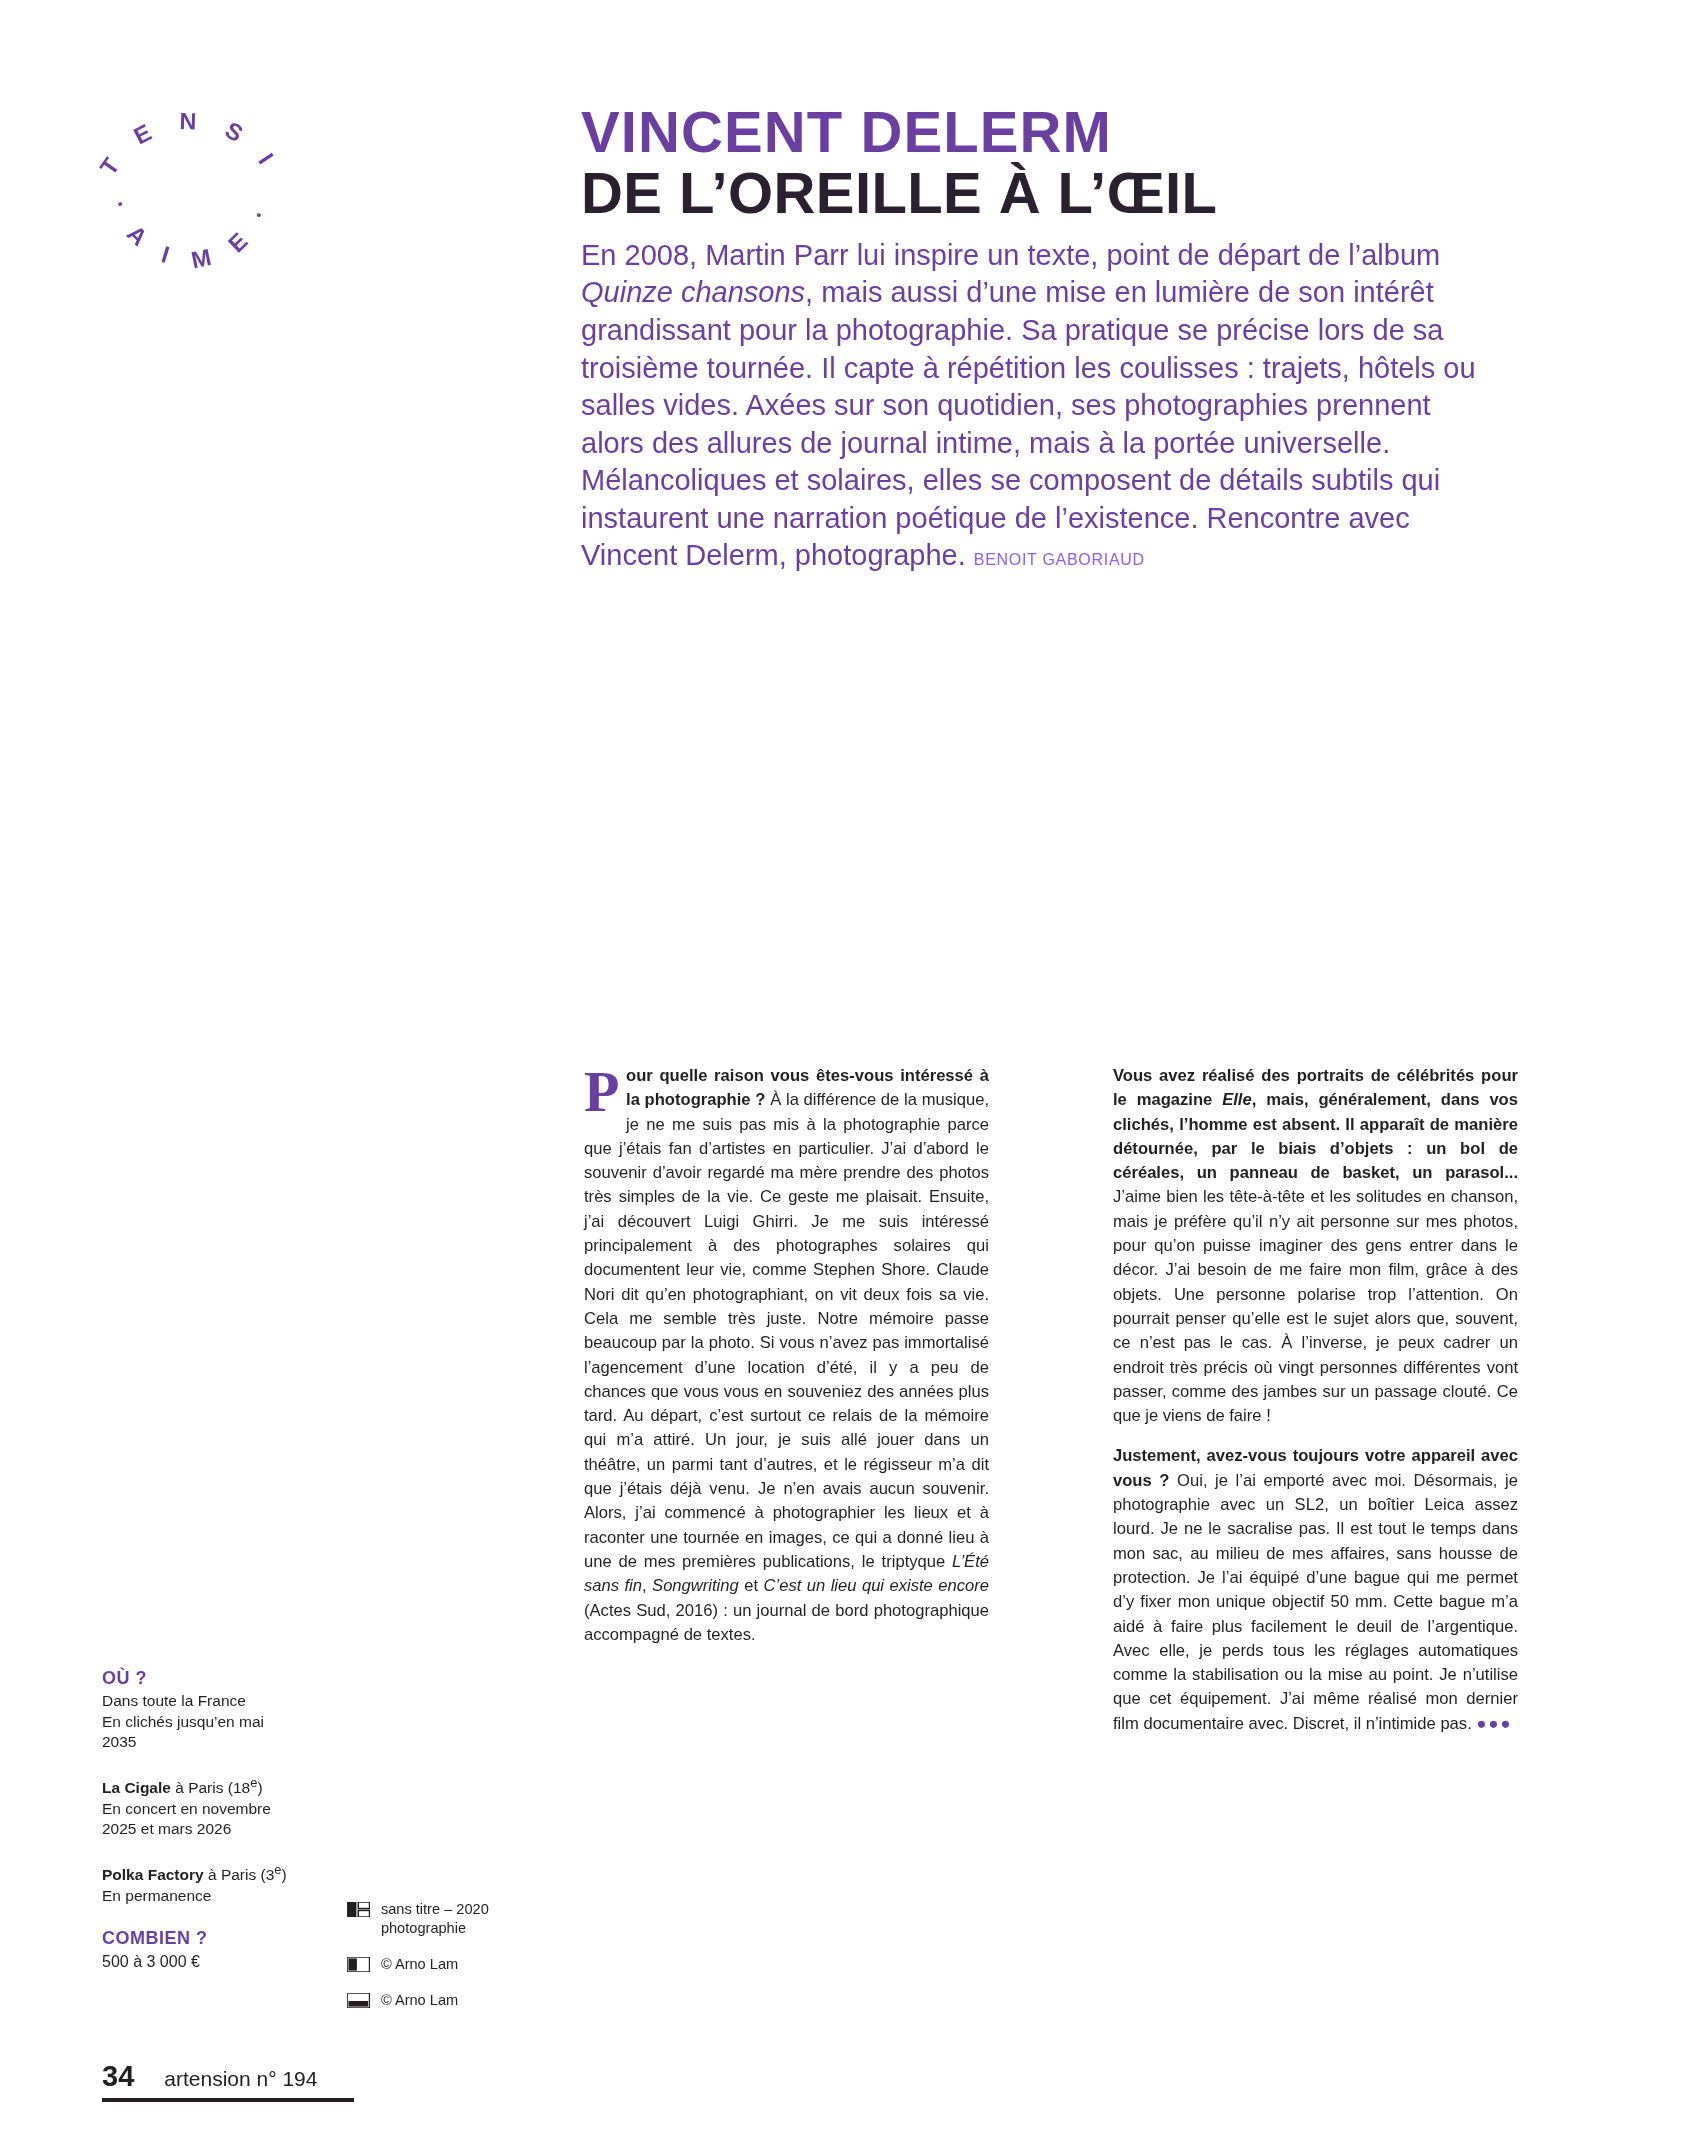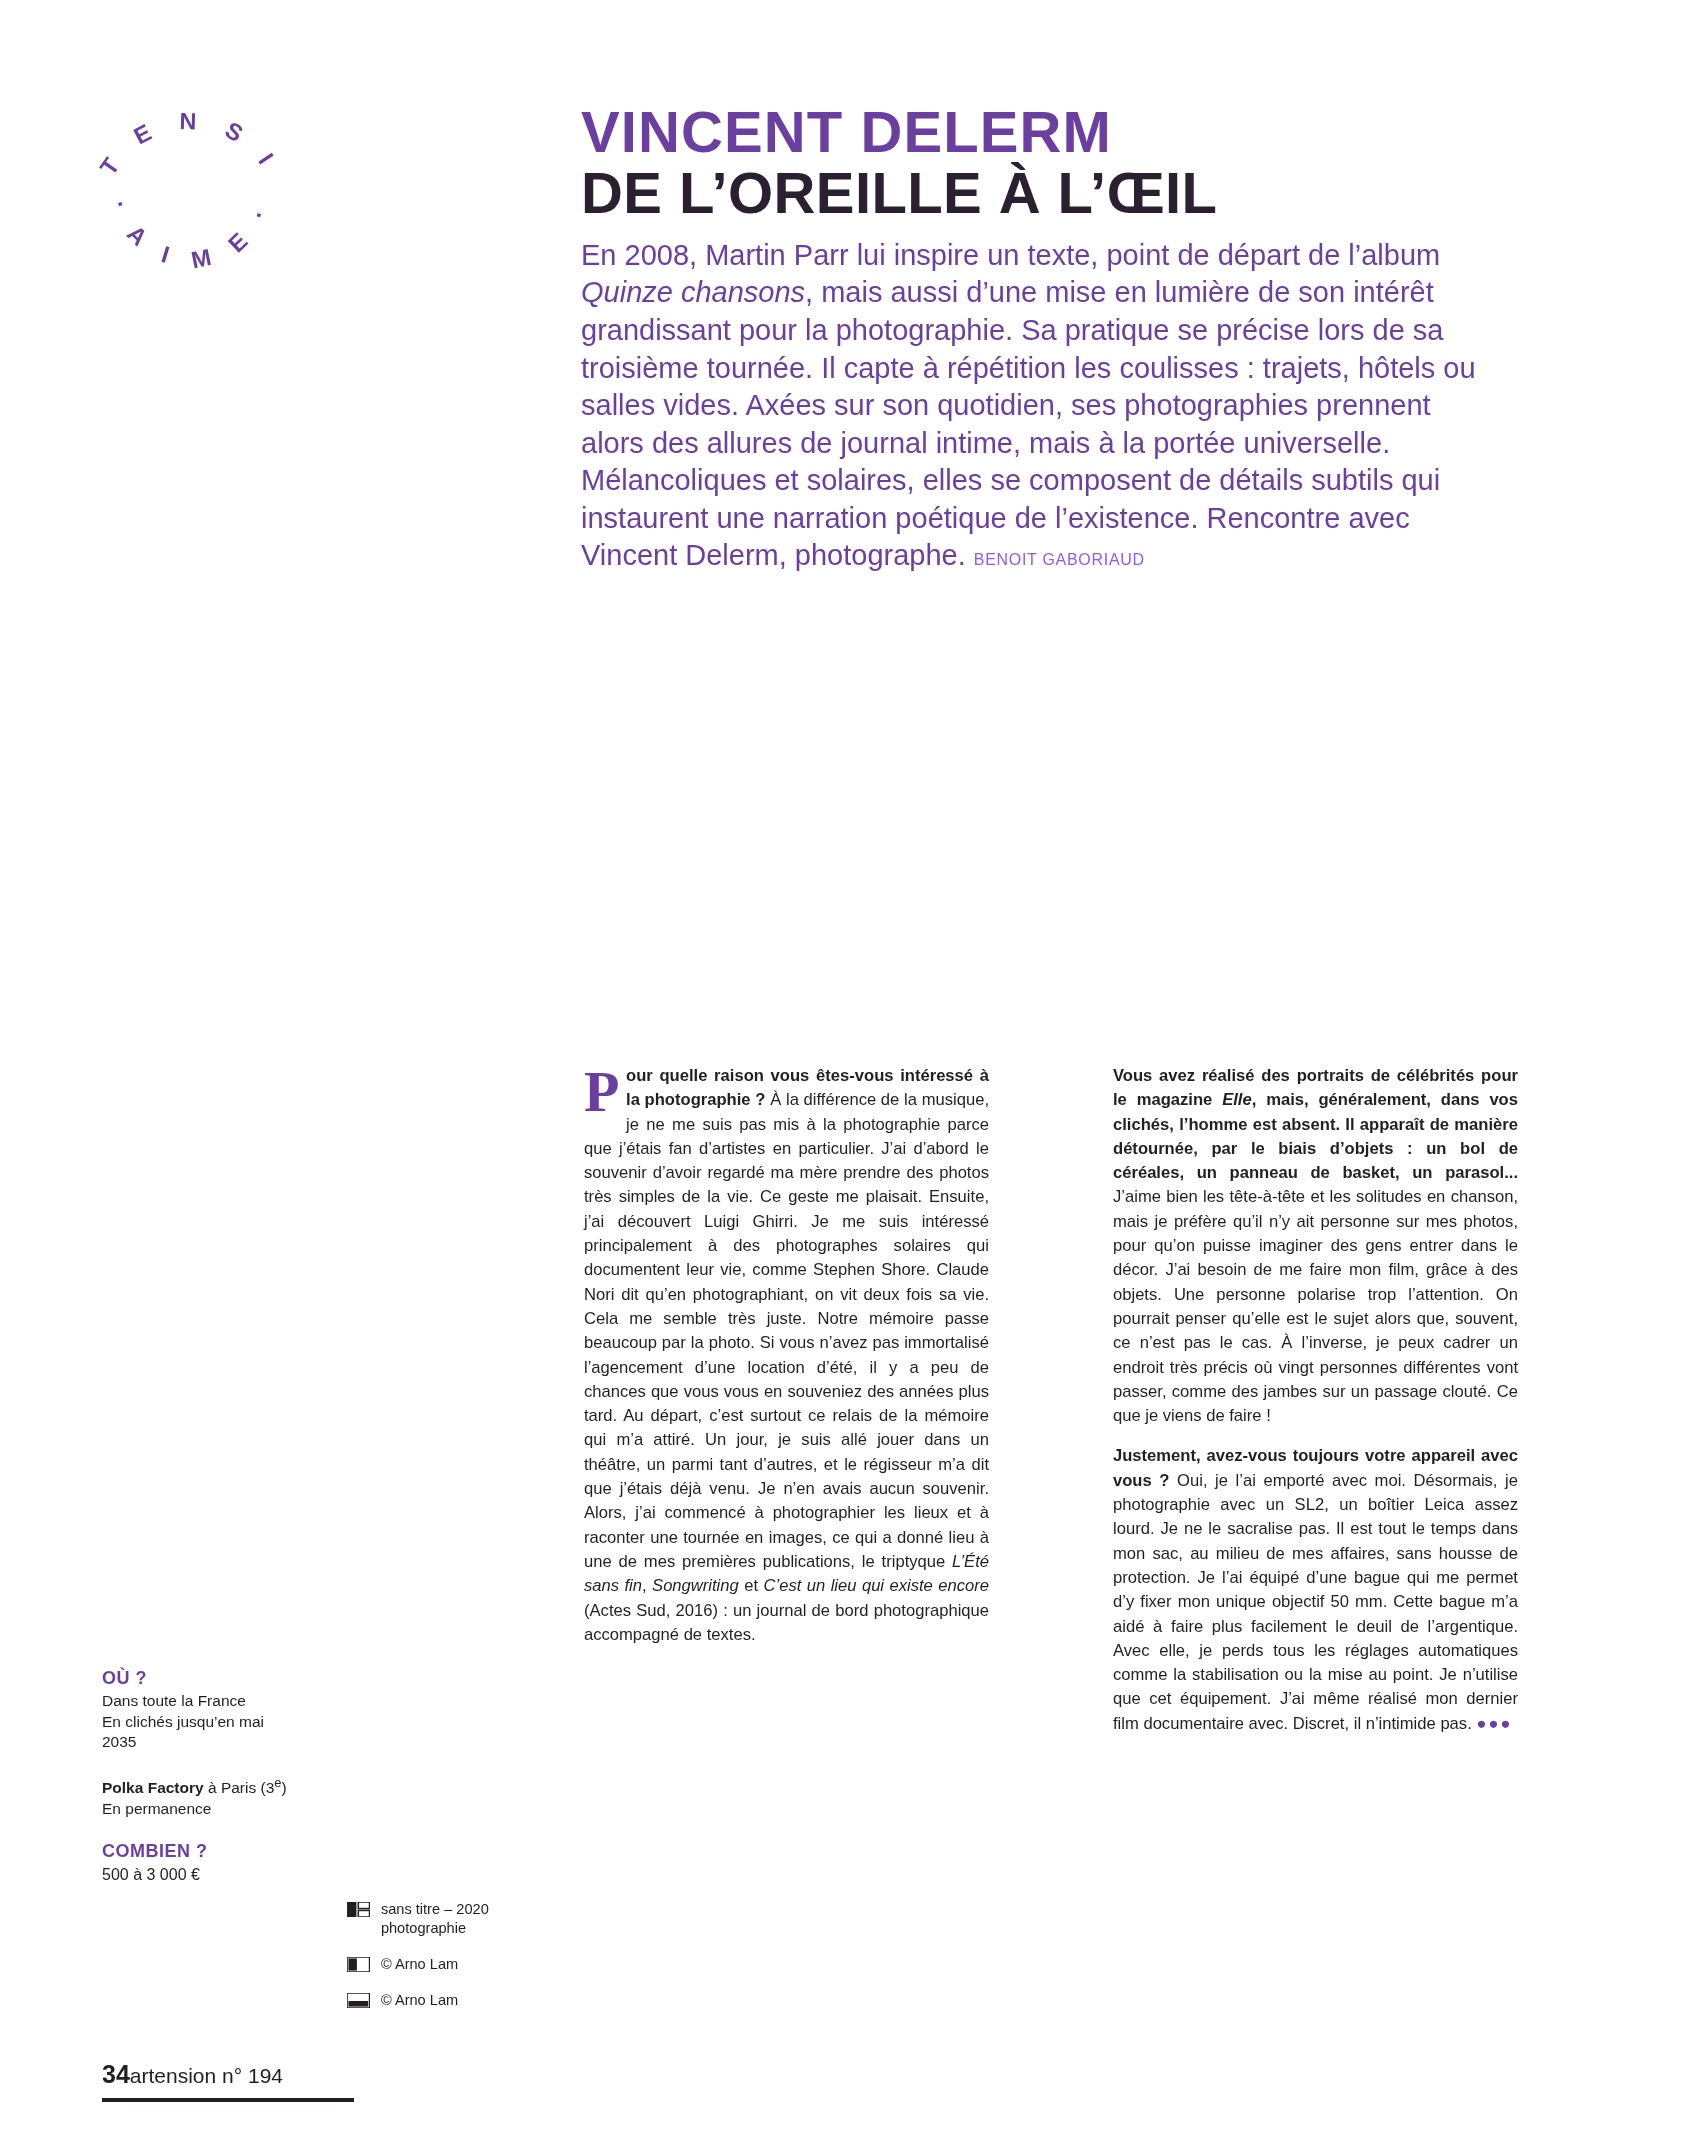--- a/index.html
+++ b/index.html
@@ -153,23 +153,24 @@
   
   #footer {
     position: absolute;
     left: 102px;
     top: 2060px;
     width: 565px;
     display: flex;
     align-items: baseline;
   }
   #footer .pageno {
-    font-size: 25px;
-    font-weight: bold;
-    color: #231f20;
+    font-size: 29px;
+    font-weight: bold;
+    color: #231f20;
+    margin-right: 30px;
   }
   #footer .issue {
     font-size: 21px;
     font-weight: normal;
     color: #231f20;
   }
   #footer .rule {
     position: absolute;
     left: 0;
     top: 38px;
@@ -202,20 +203,21 @@
   <p id="standfirst">En 2008, Martin Parr lui inspire un texte, point de départ de l’album <em>Quinze chansons</em>, mais aussi d’une mise en lumière de son intérêt grandissant pour la photographie. Sa pratique se précise lors de sa troisième tournée. Il capte à répétition les coulisses : trajets, hôtels ou salles vides. Axées sur son quotidien, ses photographies prennent alors des allures de journal intime, mais à la portée universelle. Mélancoliques et solaires, elles se composent de détails subtils qui instaurent une narration poétique de l’existence. Rencontre avec Vincent Delerm, photographe. <span class="byline">BENOIT GABORIAUD</span></p>
 </div>
 
 <div id="infocol">
   <div class="blk">
     <p class="sec-head">OÙ ?</p>
     <p>Dans toute la France</p>
     <p>En clichés jusqu’en mai</p>
     <p>2035</p>
   </div>
+  <div class="blk"><b>La Cigale</b> à Paris (18<sup>e</sup>)<br>En concert en novembre<br>2025 et mars 2026</div>
   <div class="blk"><b>Polka Factory</b> à Paris (3<sup>e</sup>)<br>En permanence</div>
   <div class="blk">
     <p class="sec-head">COMBIEN ?</p>
     <p class="price">500 à 3 000 €</p>
   </div>
 </div>
 
 <div id="credits">
 
   <div class="crow">

